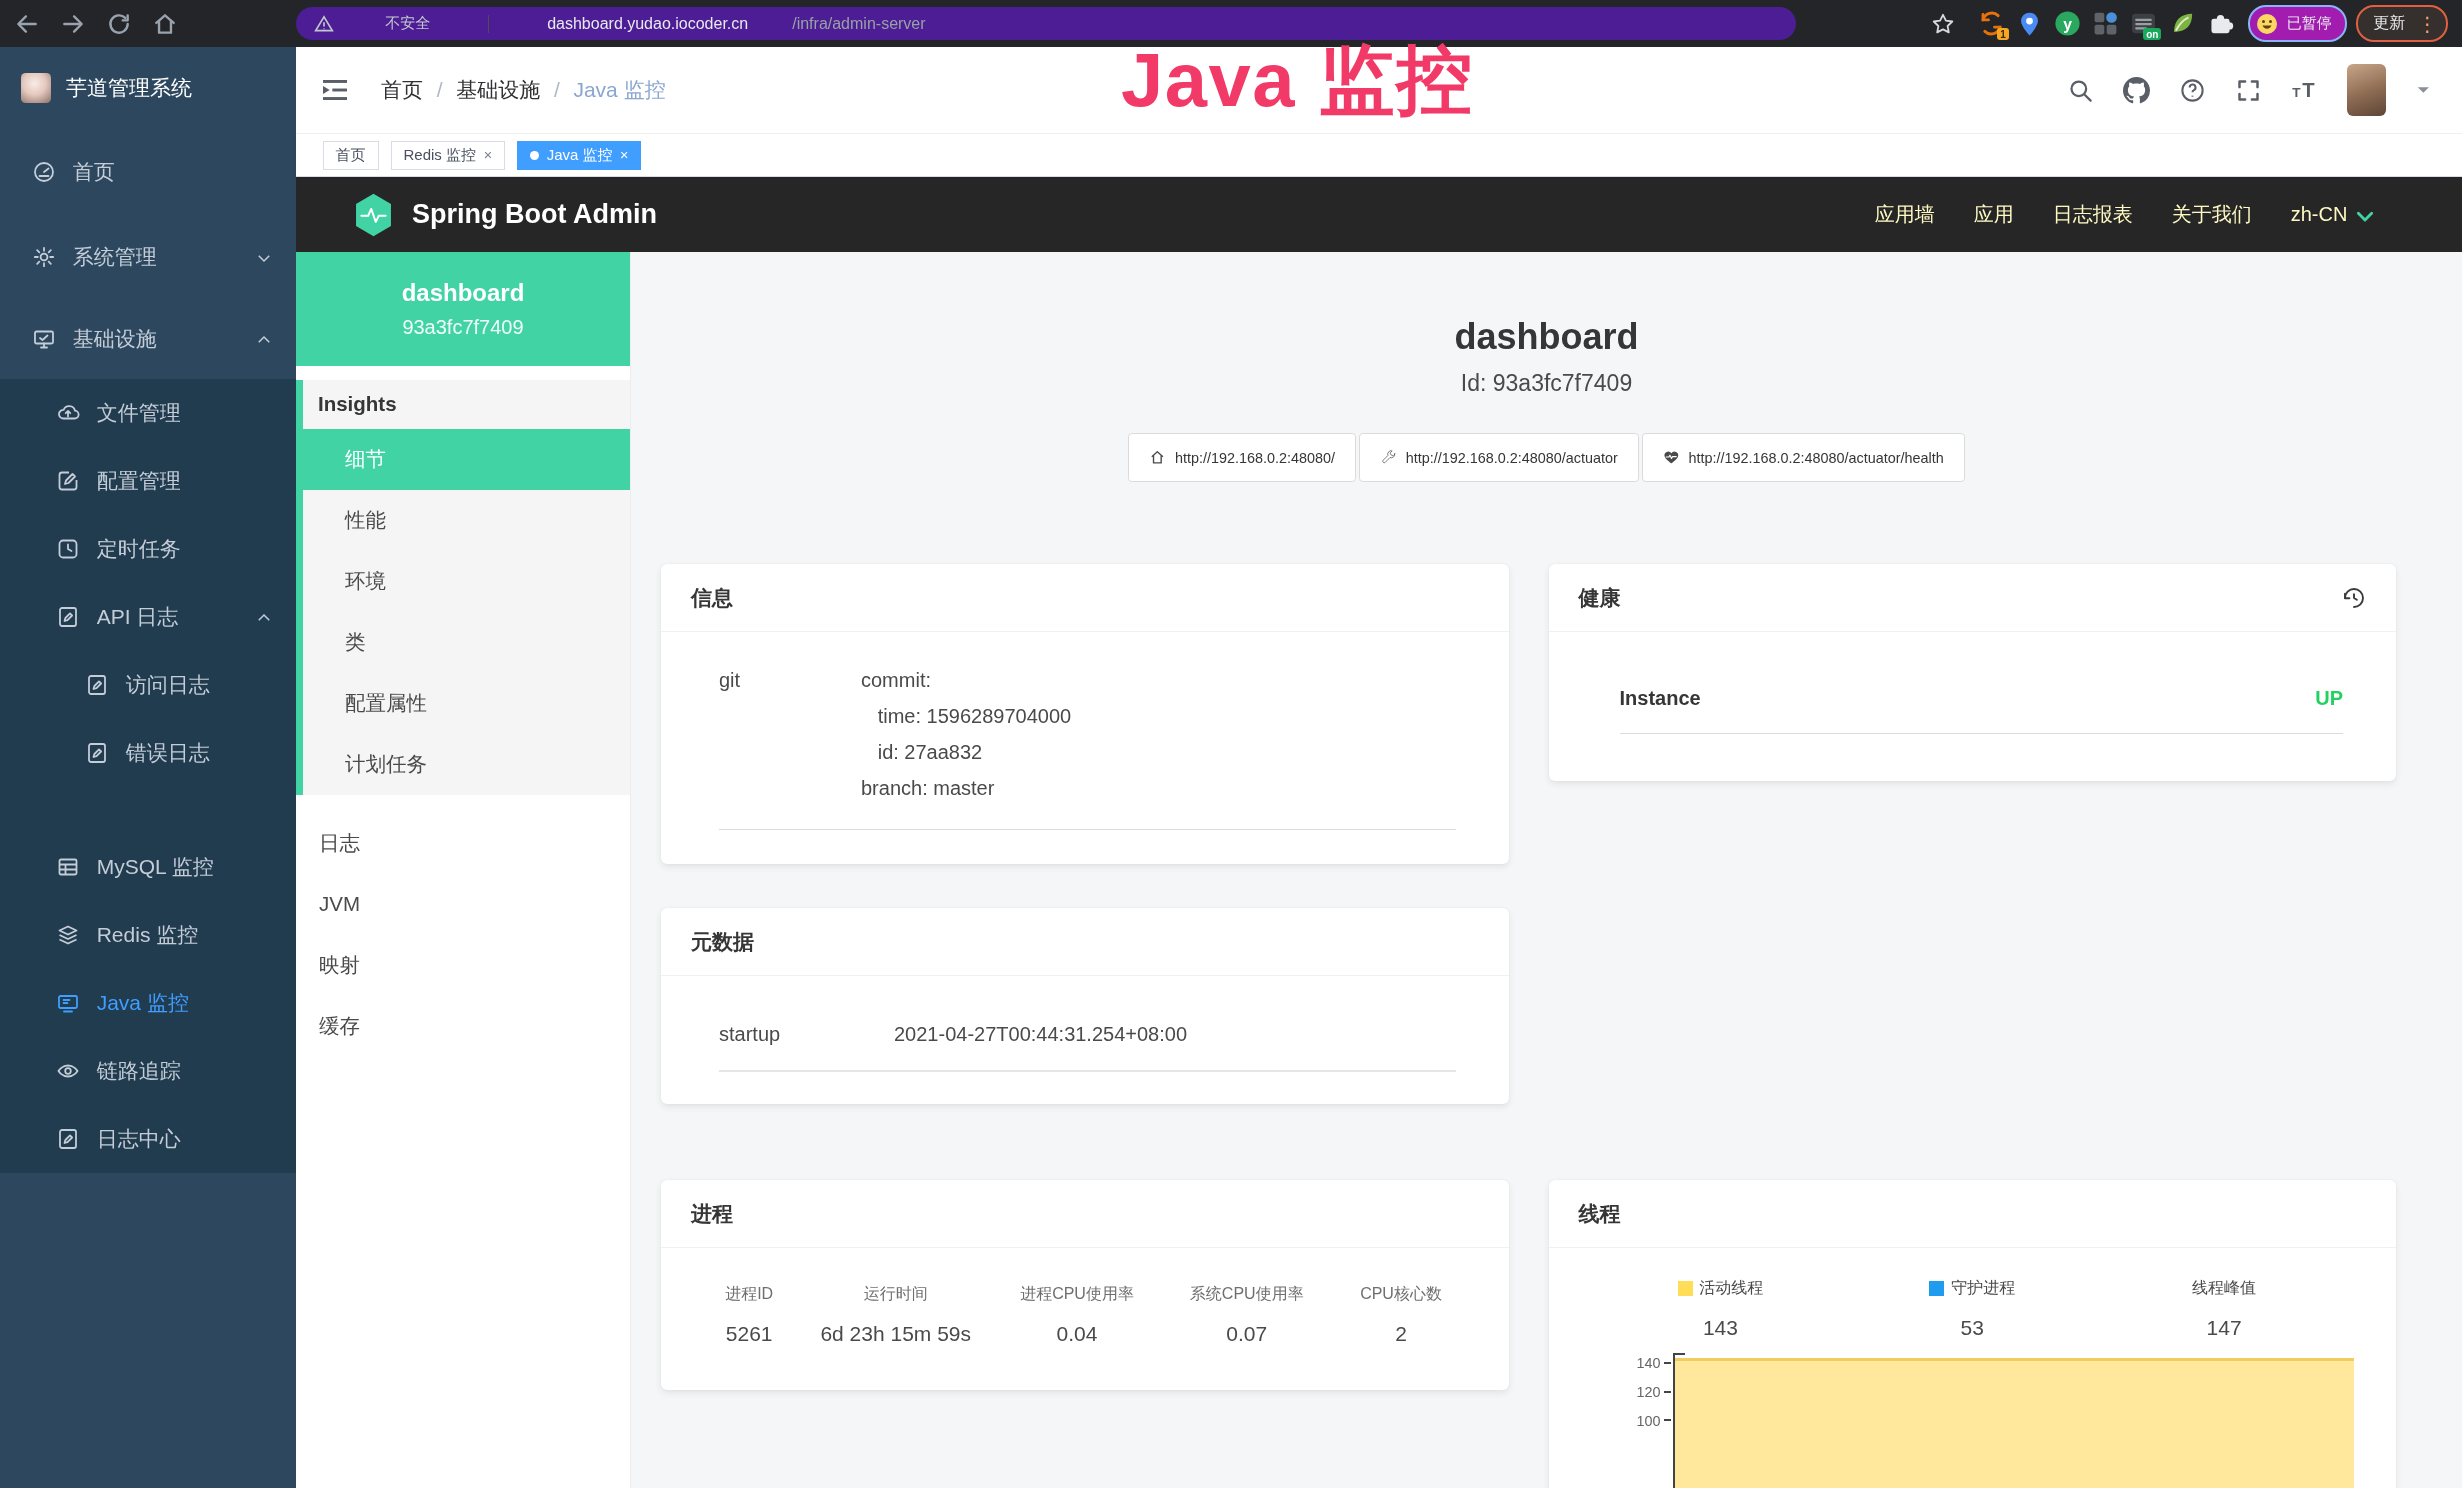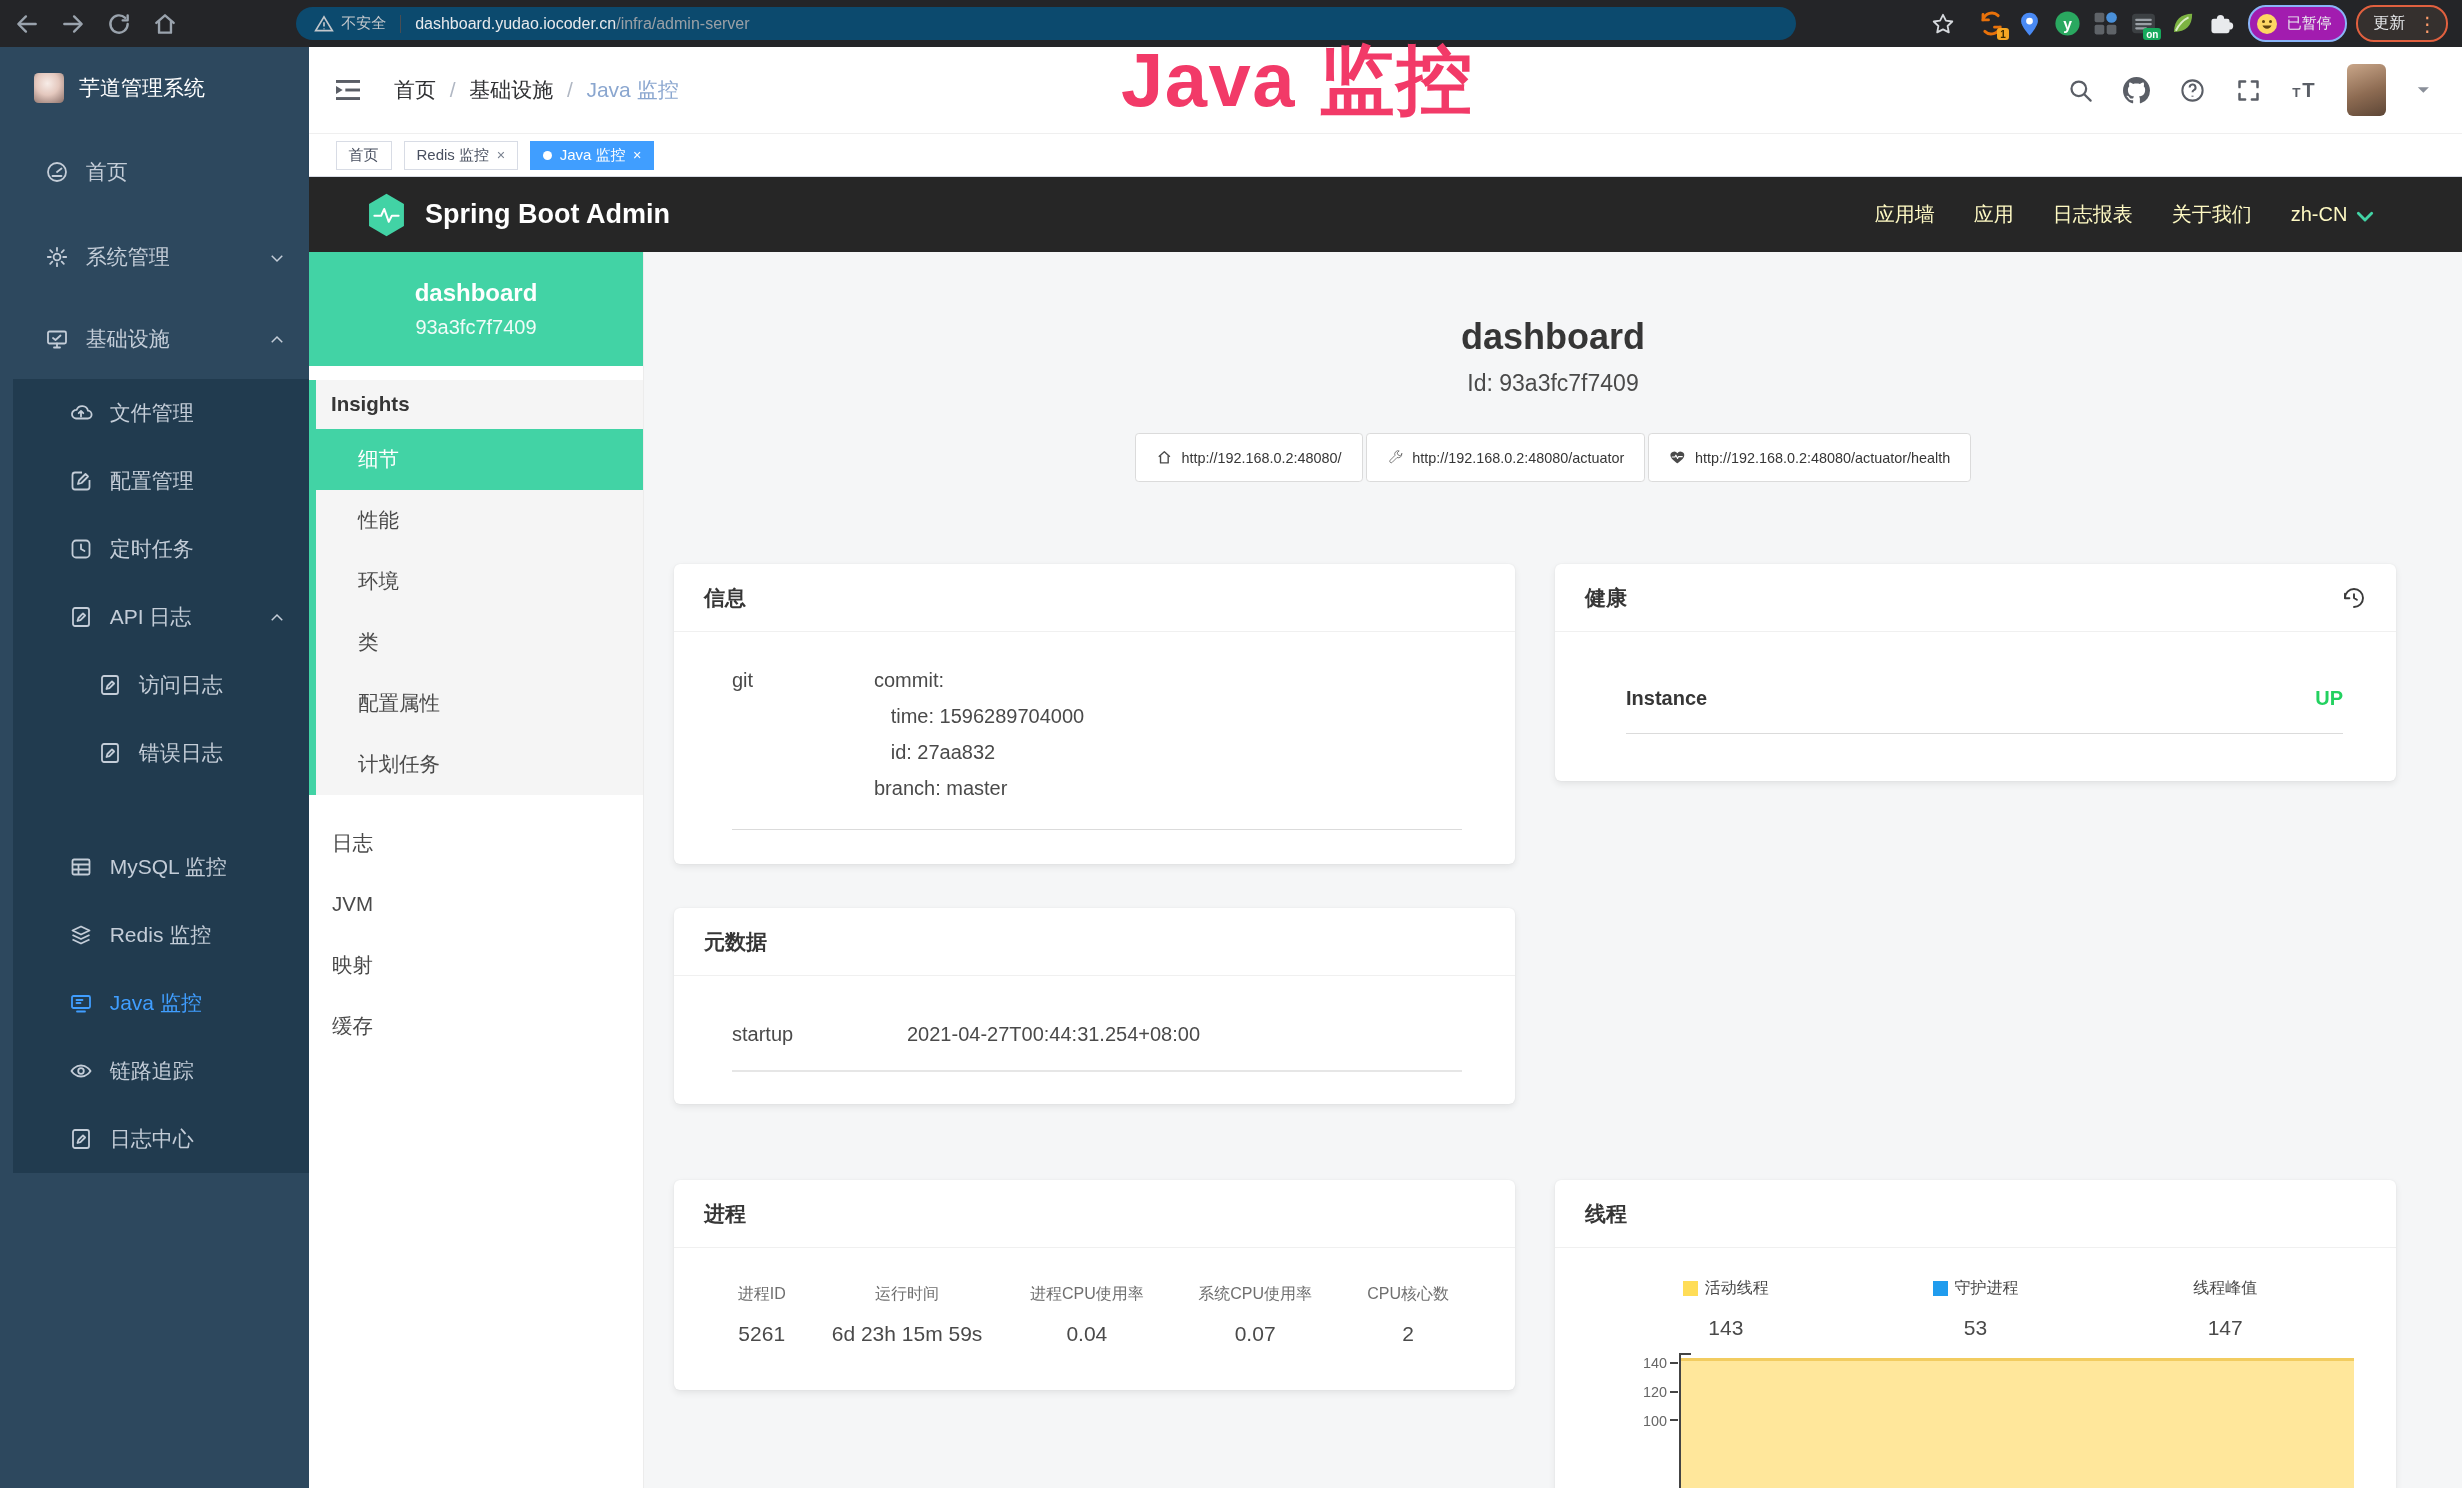--- a/index.html
+++ b/index.html
@@ -4,21 +4,21 @@
 <style>
   html,body{margin:0;padding:0;}
   body{width:2462px;height:1489px;overflow:hidden;font-family:"Liberation Sans","DejaVu Sans",sans-serif;background:#fff;}
   .screen{position:relative;width:2462px;height:1489px;overflow:hidden;background:#fff;}
 
   
   .browser-bar{position:absolute;top:0;left:0;width:100%;height:47px;background:#242528;display:flex;align-items:center;z-index:30;}
   .nav-btn{width:26px;height:26px;margin-left:20px;color:#9aa3ad;flex:none;}
   .nav-btn:first-child{margin-left:13.7px;}
   .nav-btn svg{width:100%;height:100%;}
-  .omnibox{height:33px;width:1464px;margin-left:118px;background:#0c4a6e;border-radius:16.7px;display:flex;align-items:center;padding:0 18px;flex:none;}
+  .omnibox{height:33px;width:1464px;margin-left:118px;background:#4c1d95;border-radius:16.7px;display:flex;align-items:center;padding:0 18px;flex:none;gap:44px;}
   .warn-ic{width:20px;height:20px;color:#c3c7cc;flex:none;}
   .sec-label{font-size:15px;color:#c3c7cc;margin-left:7.6px;}
   .om-sep{width:1.5px;height:18px;background:#4a4d52;margin:0 13.7px;}
   .om-host{font-size:16px;color:#e8eaed;}
   .om-path{font-size:16px;color:#9aa0a6;}
   .bar-right{margin-left:auto;display:flex;align-items:center;padding-right:13.7px;}
   .star-ic{width:24px;height:24px;color:#d6d9dd;margin-right:16.7px;}
   .ext{width:29px;height:29px;margin:0 4.6px;position:relative;flex:none;}
   .ext svg{width:100%;height:100%;}
   .badge{position:absolute;right:-3px;bottom:-2.3px;font-size:10px;font-weight:700;border-radius:3px;padding:0.8px 3px;line-height:1.1;}
@@ -26,21 +26,21 @@
   .badge.green{background:#17a95c;color:#fff;}
   .profile-pill{height:33px;border:2.3px solid #8ab4f8;border-radius:18px;display:flex;align-items:center;padding:0 13.7px 0 4.6px;margin:0 9px;background:#a21caf;}
   .profile-pill svg{width:24px;height:24px;}
   .paused-label{font-size:15px;color:#e8eaed;margin-left:7.6px;}
   .update-pill{height:33px;border:2.3px solid #e1603f;border-radius:18px;display:flex;align-items:center;gap:12px;padding:0 9px 0 15px;background:#35302e;}
   .update-label{font-size:16px;color:#e8eaed;}
   .dots{color:#ff9c6b;font-size:20px;line-height:1;}
 
   
   .layout{position:absolute;top:47px;left:0;right:0;bottom:0;display:flex;}
-  .sidebar{width:296px;flex:none;background:#2d485e;color:#c4cdd8;overflow:hidden;padding-left:13px;}
+  .sidebar{width:296px;flex:none;background:#2d485e;color:#c4cdd8;overflow:hidden;}
   .logo-row{height:82px;display:flex;align-items:center;padding-left:21px;}
   .logo-img{width:30px;height:30px;border-radius:4.6px;background:radial-gradient(circle at 45% 35%,#f7ece7 0%,#e4c8be 45%,#8a6f68 100%);flex:none;}
   .logo-title{margin-left:15px;font-size:21px;color:#fff;white-space:nowrap;}
   .menu-item{display:flex;align-items:center;position:relative;font-size:21px;white-space:nowrap;}
   .mi-l0{height:85px;padding-left:32px;}
   .mi-infra{height:80px;padding-left:32px;}
   .submenu{background:#213b4f;}
   .mi-l1{height:68px;padding-left:56px;}
   .mi-l2{height:68px;padding-left:85px;font-family:Liberation Serif, serif;}
   .sub-spacer{height:46px;}

